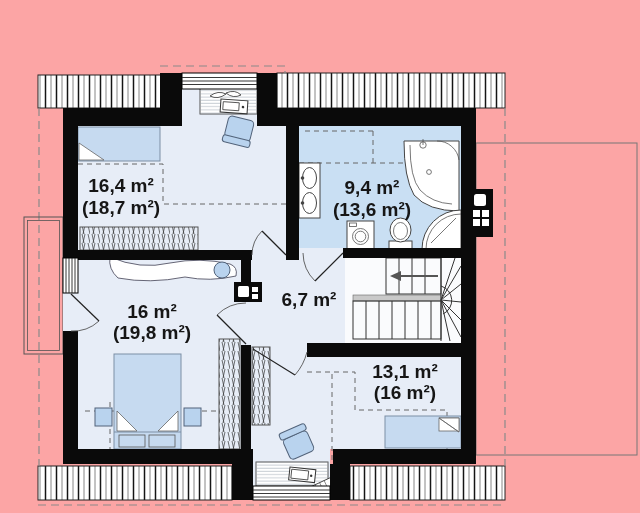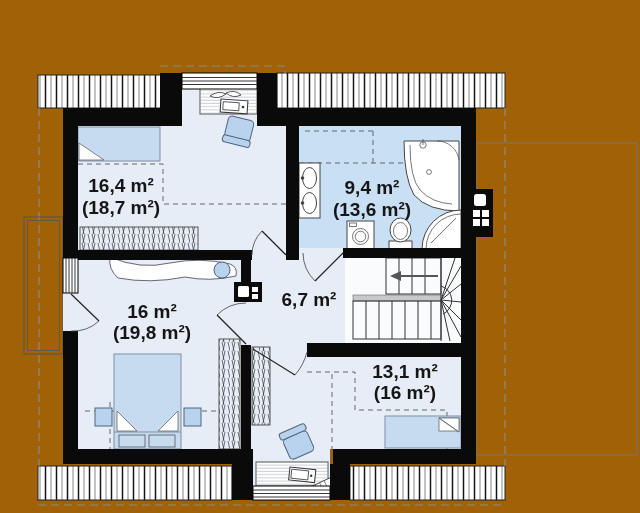--- a/index.html
+++ b/index.html
@@ -1,16 +1,16 @@
 <!DOCTYPE html>
 <html style="--wall: #0a0a0a; --floor: #e7edf7; --bathroom_floor: #c9dff3; --furniture_blue: #b9d3ee; --bed_blue: #c6daf0; --dash_gray: #8a8a8a;"><head>
 <meta charset="utf-8">
 <style>
   html,body{margin:0;padding:0;background:#fff;}
-  #stage{position:relative;width:640px;height:513px;background:#a16207;overflow:hidden;
+  #stage{position:relative;width:640px;height:513px;background:#fca5a5;overflow:hidden;
          font-family:"Liberation Sans",sans-serif;}
   svg{display:block;}
   .wall{fill:var(--wall,#0a0a0a);}
   .floor{fill:var(--floor,#e7edf7);}
   .bathfloor{fill:var(--bathroom_floor,#c9dff3);}
   .furn{fill:var(--furniture_blue,#b9d3ee);stroke:#52637a;stroke-width:1;}
   .bed{fill:var(--bed_blue,#c6daf0);stroke:#7d8fa5;stroke-width:1;}
   .fix{fill:#ffffff;stroke:#444;stroke-width:1;}
   .fixthin{fill:none;stroke:#555;stroke-width:0.8;}
   .thin{fill:none;stroke:#777;stroke-width:1;}

